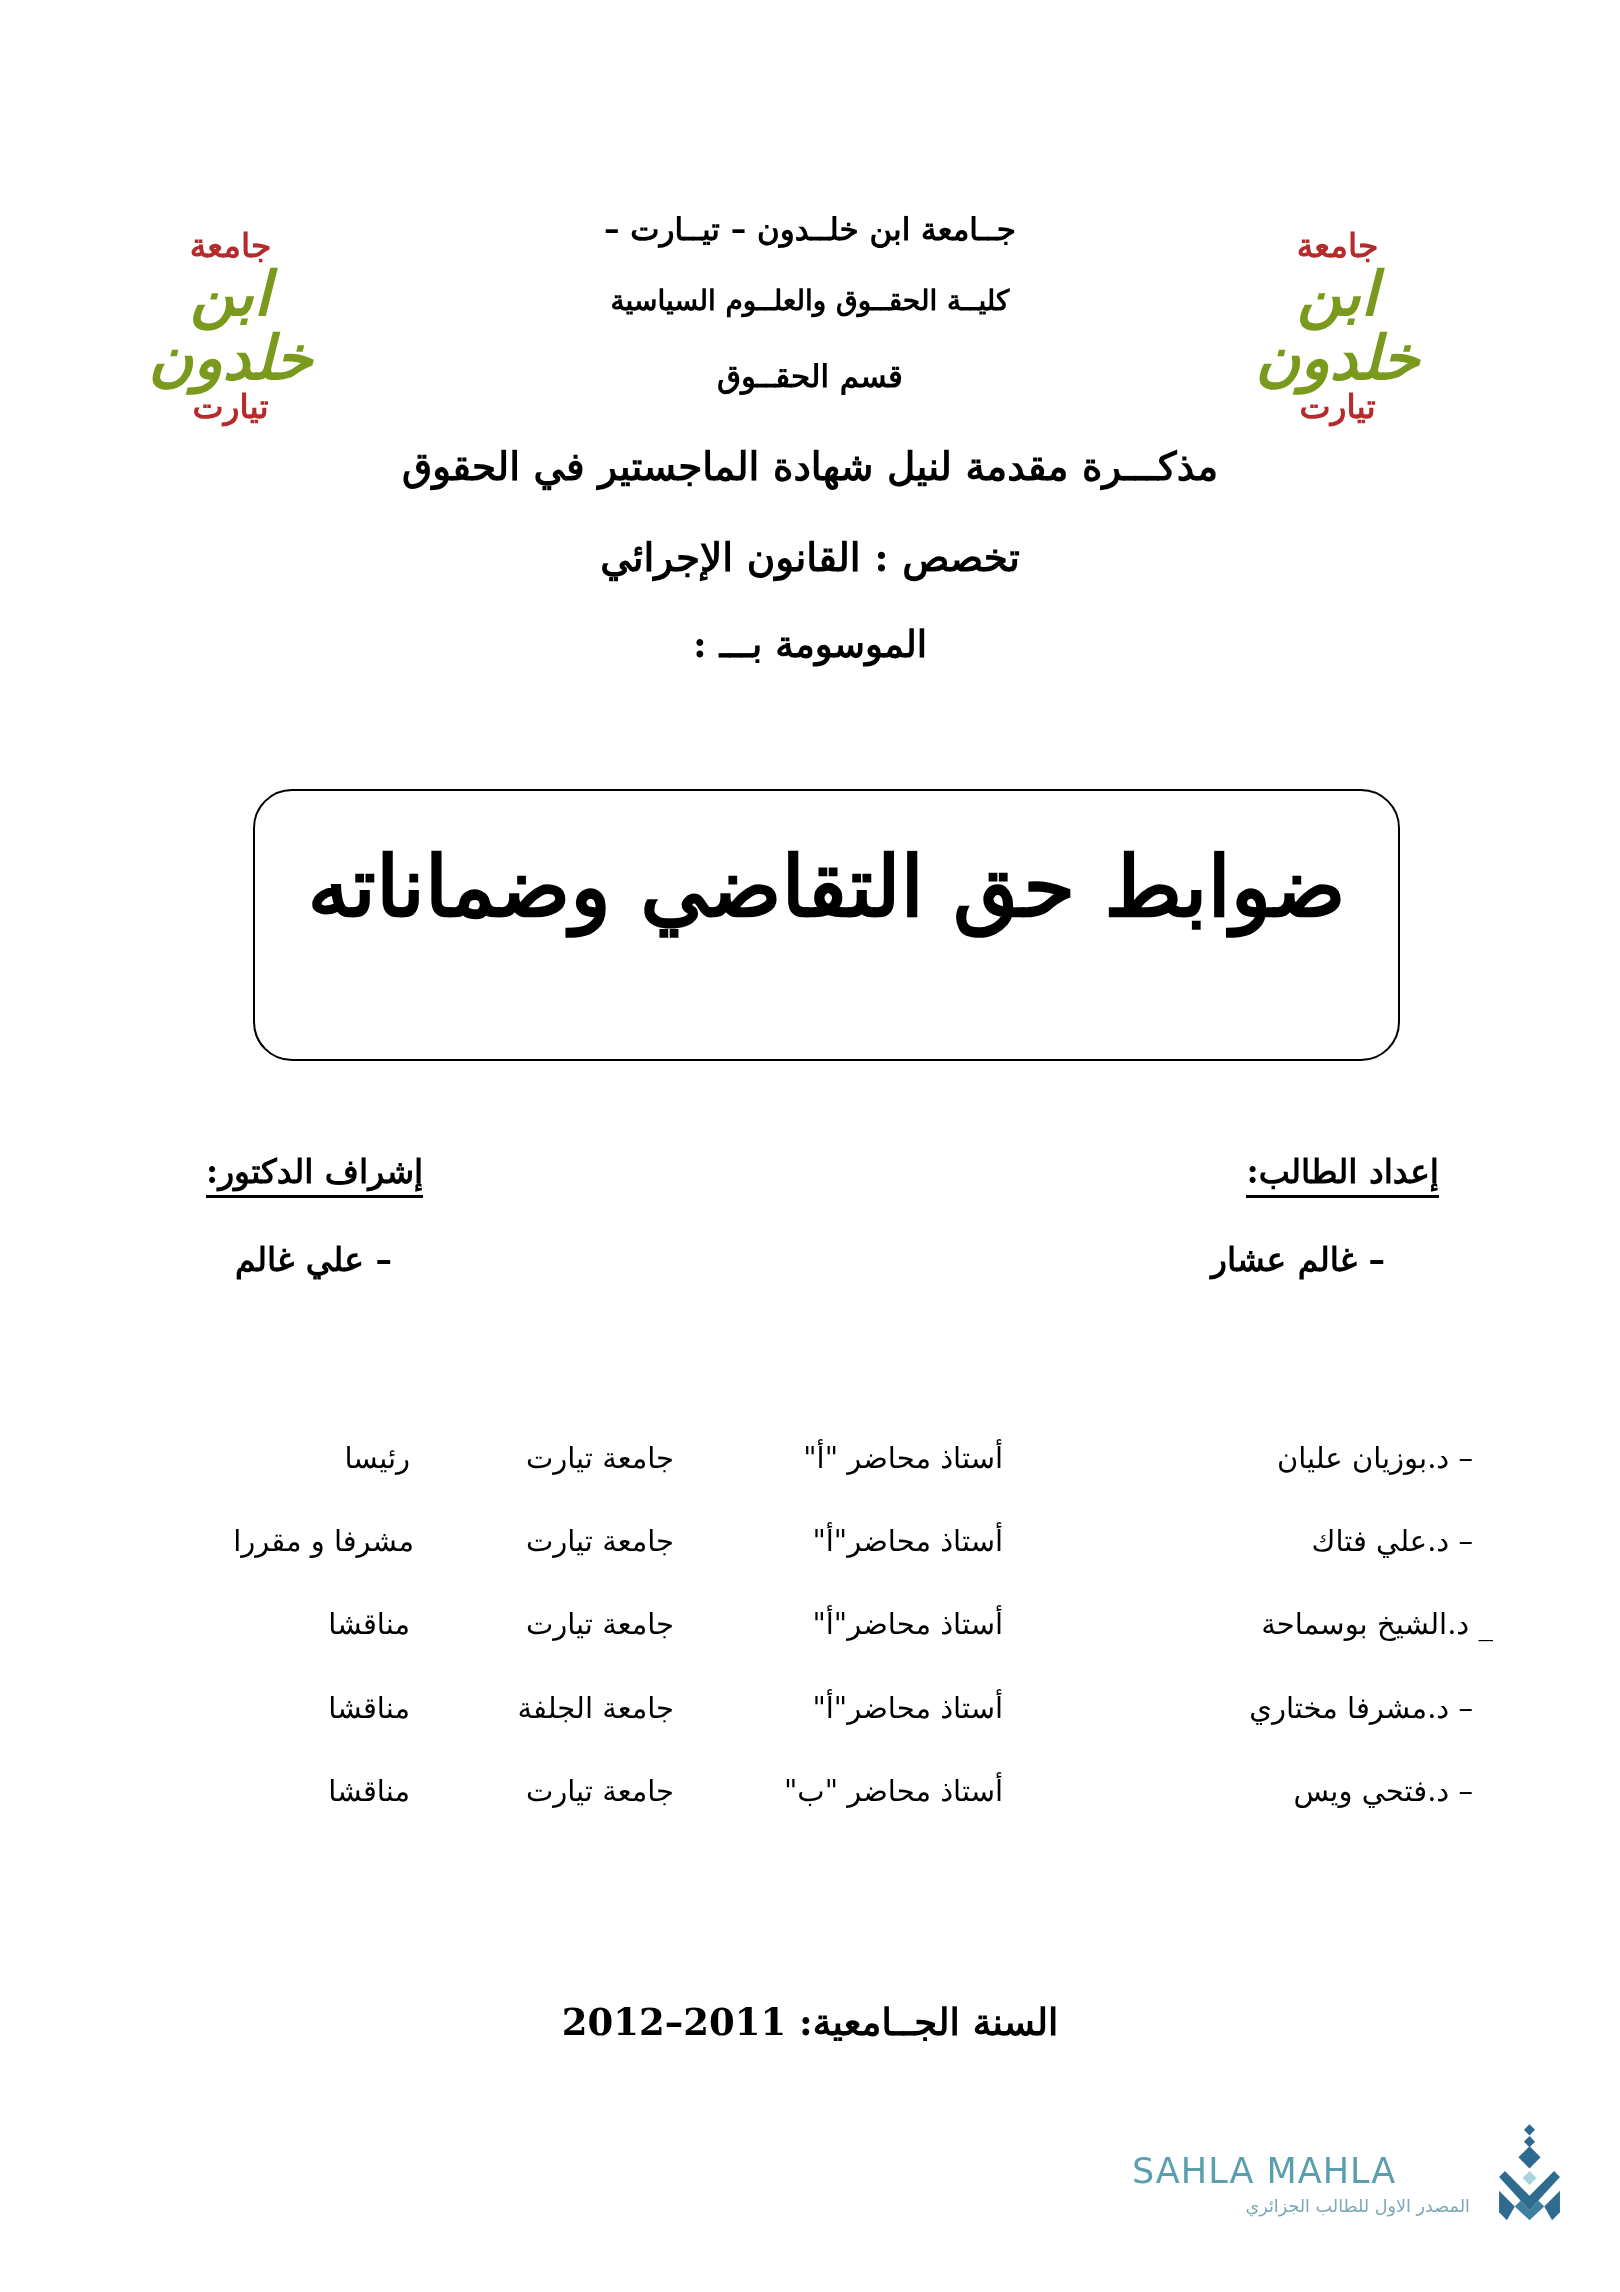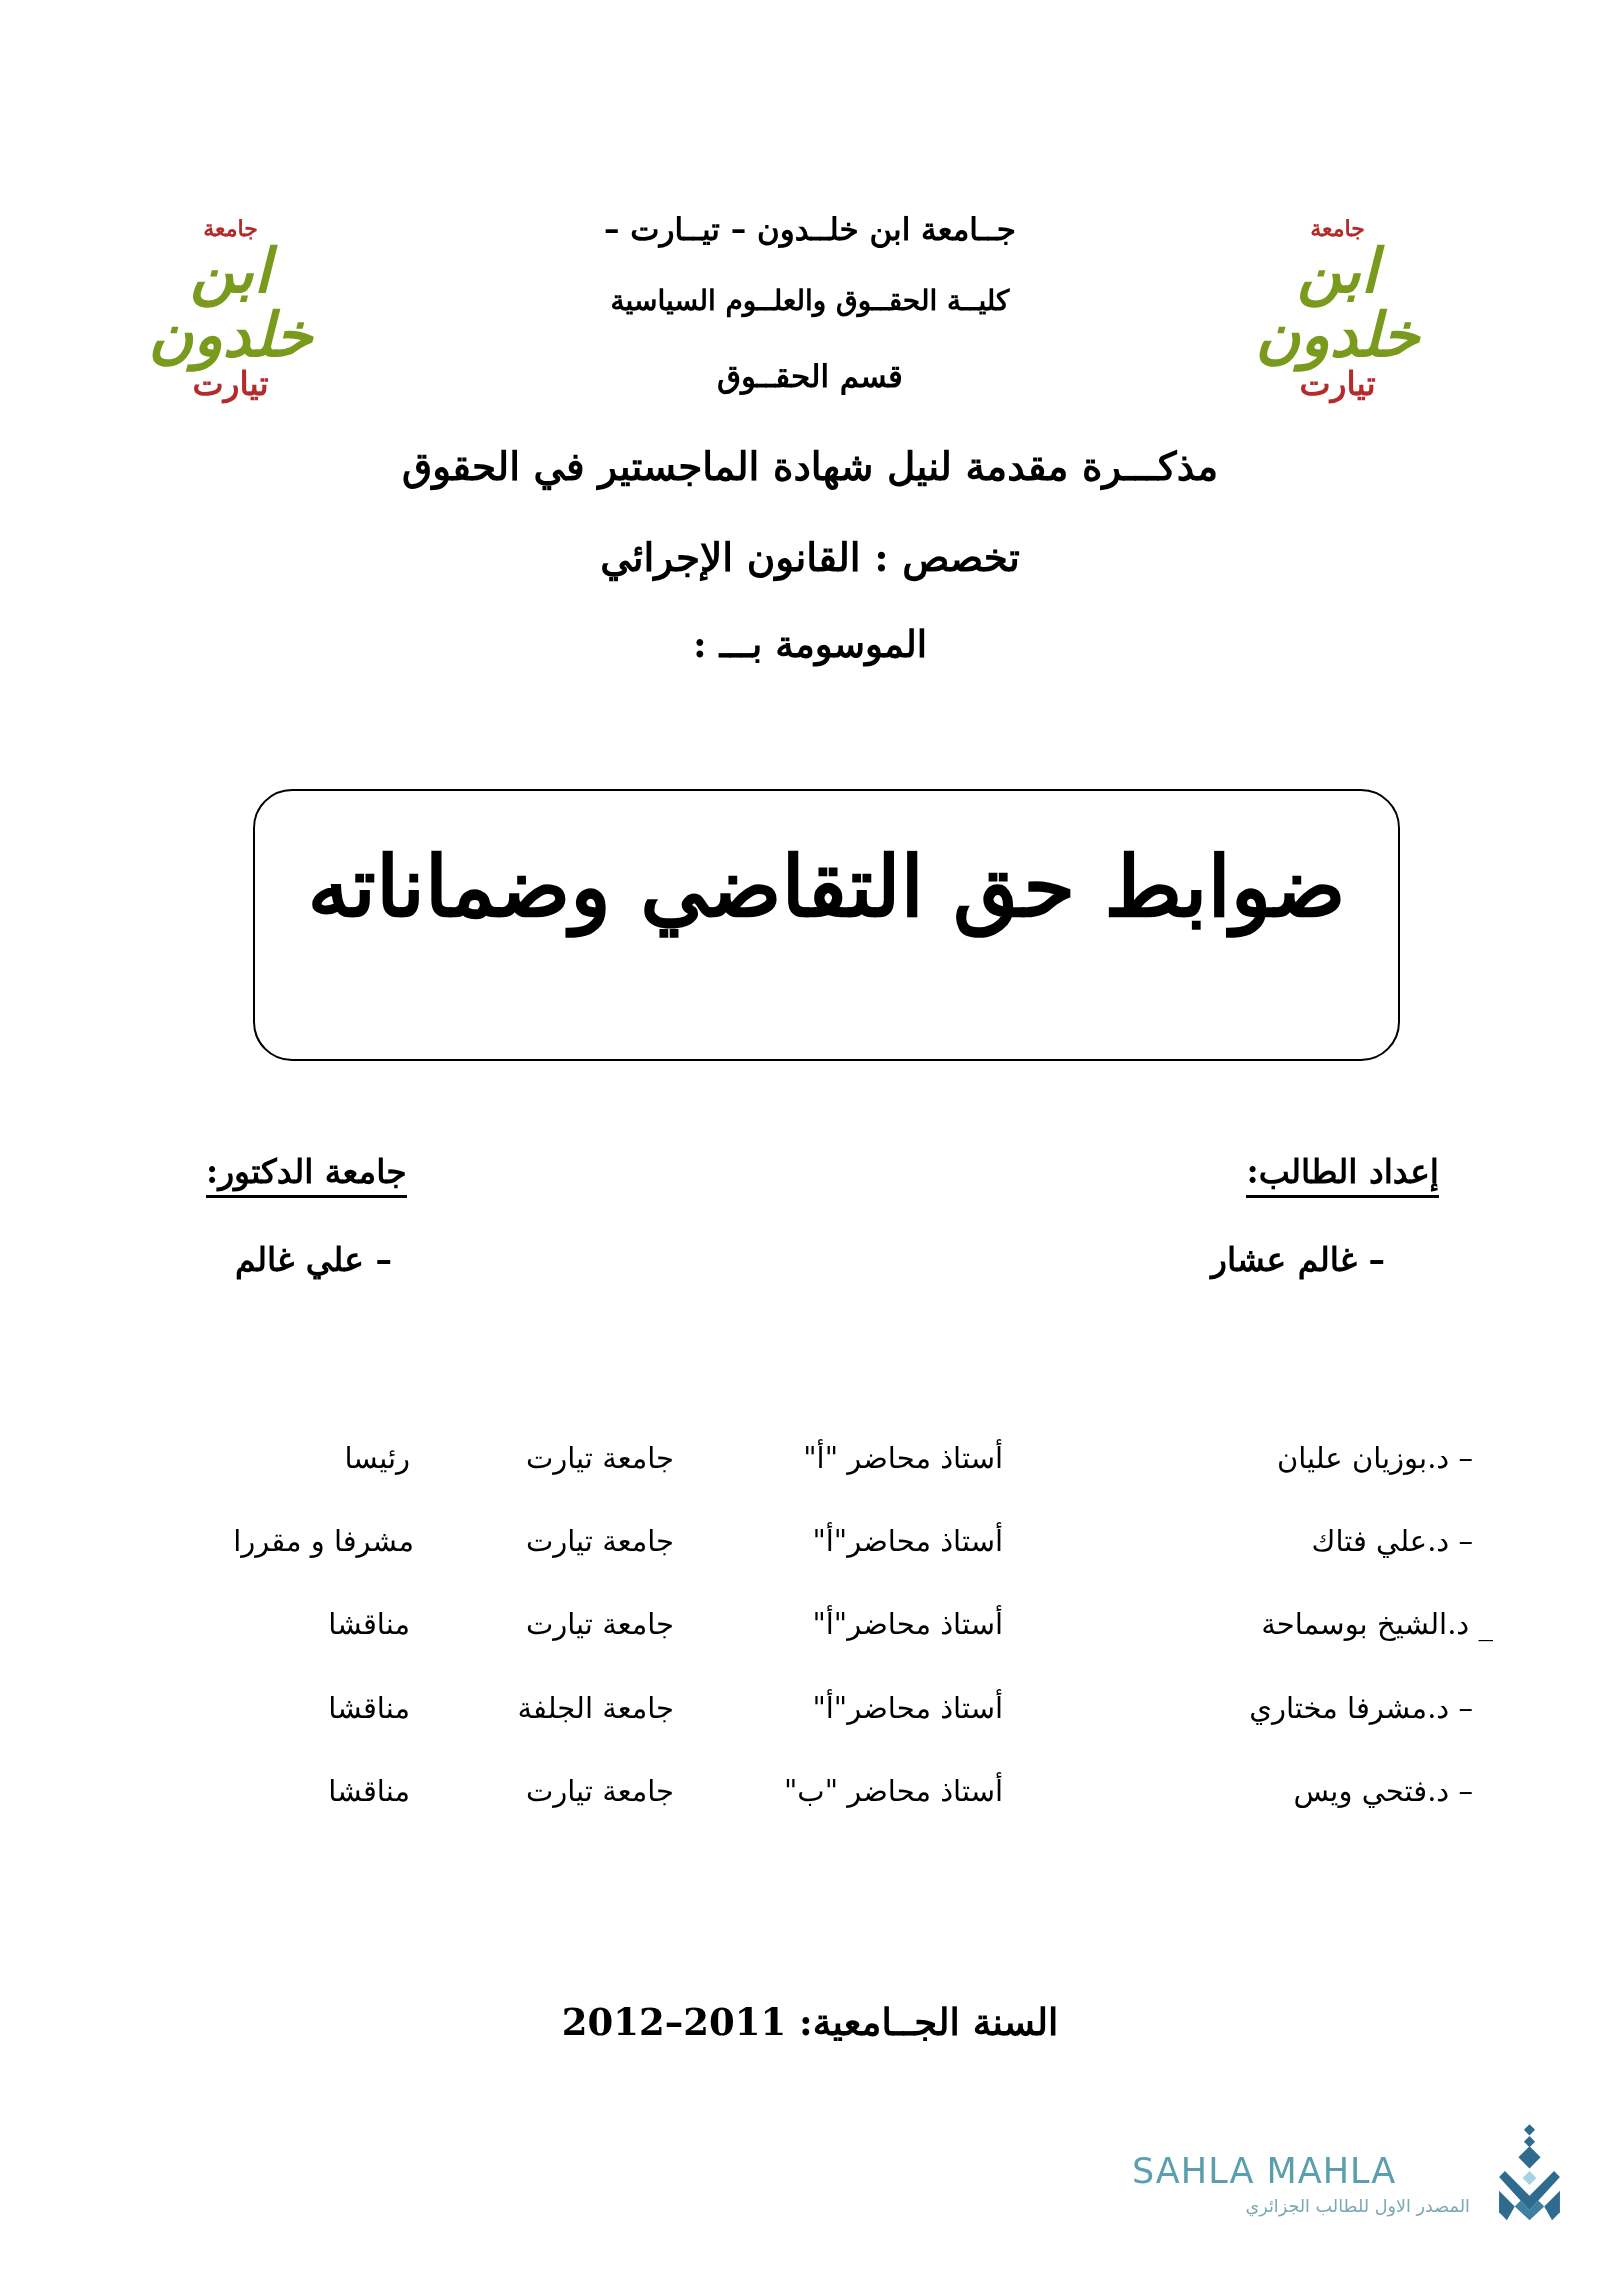--- a/index.html
+++ b/index.html
@@ -7,21 +7,21 @@
     width: 1620px; height: 2293px; position: relative; overflow: hidden;
     font-family: "DejaVu Serif", "Liberation Serif", serif; color: #000;
   }
   .center-line {
     position: absolute; left: 0; width: 1620px; text-align: center; direction: rtl;
     font-weight: bold; white-space: nowrap;
   }
   .logo {
     position: absolute; width: 225px; height: 196px; direction: rtl; text-align: center;
   }
-  .logo .l-top { font-size: 22px; color: #b52a2a; font-weight: bold; line-height: 1; margin-top: 21px; }
+  .logo .l-top { font-size: 33px; color: #b52a2a; font-weight: bold; line-height: 1; margin-top: 33px; }
   .logo .l-mid { font-size: 61px; color: #7a9a1e; font-weight: bold; line-height: 1.05; font-style: italic; }
   .logo .l-bot { font-size: 33px; color: #b52a2a; font-weight: bold; line-height: 1; }
   .title-box {
     position: absolute; left: 253px; top: 769px; width: 1147px; height: 272px;
     border: 2px solid #000; border-radius: 39px; box-sizing: border-box; margin-top: 20px;
   }
   .title-text {
     position: absolute; left: 0; right: 0; top: 54px; text-align: center; direction: rtl;
     font-size: 84px; font-weight: bold; line-height: 1;
   }
@@ -76,21 +76,21 @@
 <div class="center-line" style="top:534px; font-size:39px;">تخصص : القانون الإجرائي</div>
 <div class="center-line" style="top:622px; font-size:37px;">الموسومة بـــ :</div>
 
 <div class="title-box">
   <div class="title-text">ضوابط حق التقاضي وضماناته</div>
 </div>
 
 <div class="head-label" style="right:181px; top:1152px;">إعداد الطالب:</div>
 <div class="name-line" style="right:235px; top:1240px;">– غالم عشار</div>
 
-<div class="head-label" style="left:206px; top:1152px;">جامعة الدكتور:</div>
+<div class="head-label" style="left:206px; top:1152px;">إشراف الدكتور:</div>
 <div class="name-line" style="left:235px; top:1240px;">– علي غالم</div>
 
 <div class="jury-row" style="top:1441px;">
   <span class="c-name">– د.بوزيان عليان</span>
   <span class="c-rank">أستاذ محاضر "أ"</span>
   <span class="c-univ">جامعة تيارت</span>
   <span class="c-role">رئيسا</span>
 </div>
 <div class="jury-row" style="top:1524px;">
   <span class="c-name">– د.علي فتاك</span>

